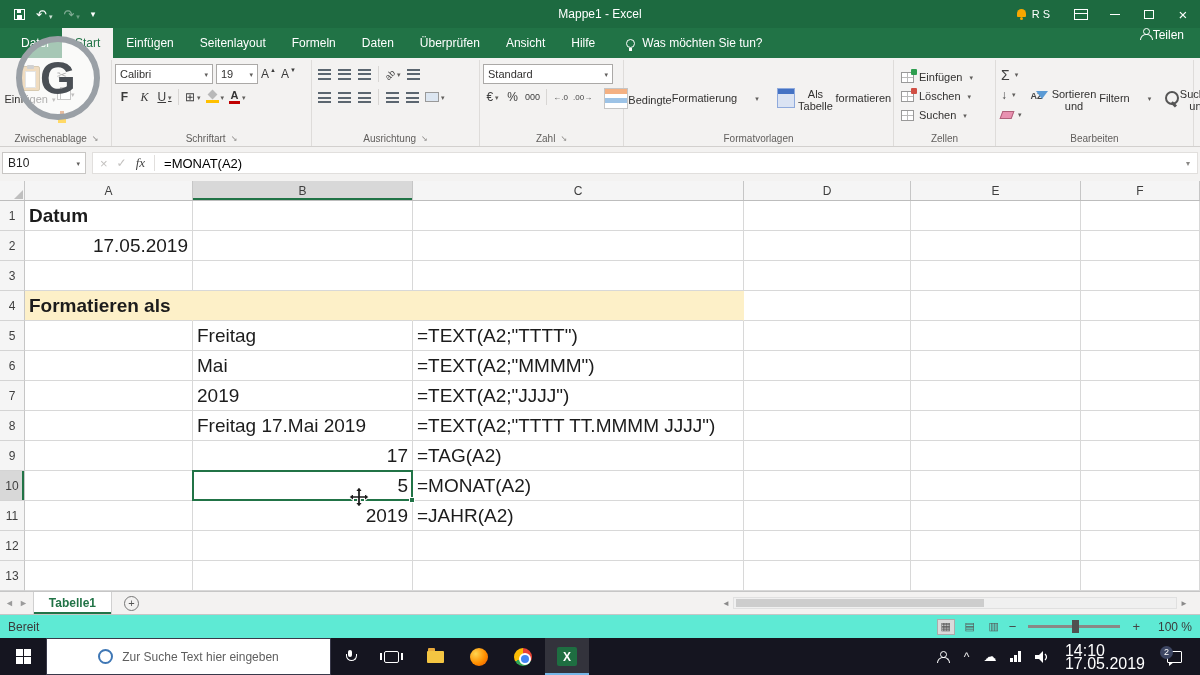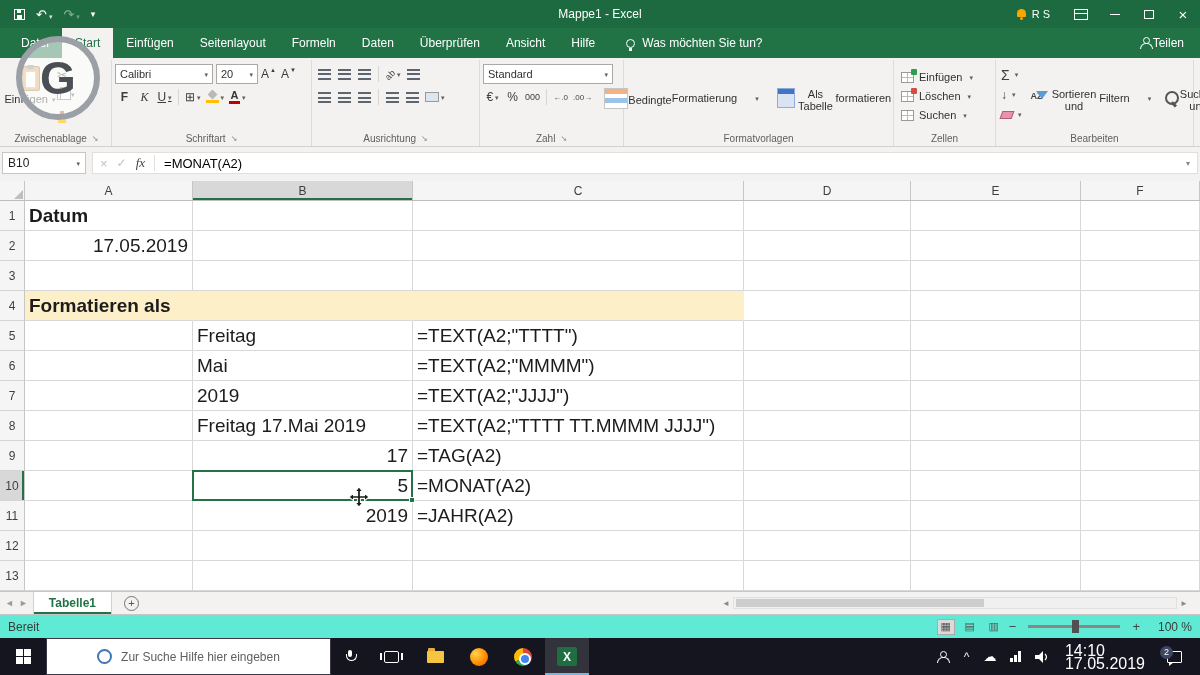--- a/index.html
+++ b/index.html
@@ -31,21 +31,21 @@
   .i-max{width:10px;height:9px;border:1px solid #fff}
   .i-close{font-size:15px;color:#fff;line-height:1}
 
   
   .tabrow{flex:0 0 30px;background:#217346;display:flex;align-items:stretch;color:#fff;padding-left:8px}
   .rtab{padding:0 13px;font-size:12px;display:flex;align-items:center;white-space:nowrap}
   .rtab.active{background:#f3f2f1;color:#217346}
   .tellme{display:flex;align-items:center;gap:7px;font-size:12px;margin-left:18px;color:#fff}
   .i-bulb{width:9px;height:9px;border:1.5px solid #fff;border-radius:50%;position:relative}
   .i-bulb::after{content:"";position:absolute;left:2px;bottom:-4px;width:3px;height:3px;background:#fff}
-  .share{margin-left:auto;display:flex;align-items:center;gap:1px;font-size:12px;padding-right:16px}
+  .share{margin-left:auto;display:flex;align-items:flex-start;gap:1px;font-size:12px;padding-right:16px}
   .i-person{width:12px;height:12px;position:relative}
   .i-person::before{content:"";position:absolute;left:3px;top:0;width:5px;height:5px;border:1.5px solid #fff;border-radius:50%}
   .i-person::after{content:"";position:absolute;left:0;bottom:0;width:11px;height:5px;border:1.5px solid #fff;border-bottom:none;border-radius:6px 6px 0 0}
 
   
   .ribbon{flex:0 0 89px;background:#f3f2f1;border-bottom:1px solid #d2d0ce;display:flex;padding:2px 0 0 2px;position:relative}
   .rgroup{display:flex;flex-direction:column;border-right:1px solid #dedcda;padding:2px 3px 0;position:relative;flex:0 0 auto}
   .g-body{flex:1;display:flex}
   .g-body.col{flex-direction:column;justify-content:flex-start}
   .g-label{height:16px;font-size:10px;color:#605e5c;display:flex;align-items:center;justify-content:center;gap:5px;white-space:nowrap}
@@ -291,21 +291,21 @@
     </div>
 
     <div class="rgroup" style="width:200px">
       <div class="g-body col">
         <div class="frow">
           <div class="combo" style="width:98px">
               <span>Calibri</span>
               <span class="dd">▾</span>
             </div>
           <div class="combo" style="width:42px;margin-left:2px">
-              <span>20</span>
+              <span>19</span>
               <span class="dd">▾</span>
             </div>
           <div class="tbtn">A<span class="sup">▲</span></div>
           <div class="tbtn">A<span class="sup">▼</span></div>
         </div>
         <div class="frow">
           <div class="tbtn b">F</div>
           <div class="tbtn i">K</div>
           <div class="tbtn u">
               <span>U</span>
@@ -681,21 +681,21 @@
     <div class="tb-item tb-start">
       <div class="win-logo">
           <div></div>
           <div></div>
           <div></div>
           <div></div>
         </div>
     </div>
     <div class="tb-item tb-search">
       <span class="i-cortana"></span>
-      <span>Zur Suche Hilfe hier eingeben</span>
+      <span>Zur Suche Text hier eingeben</span>
     </div>
     <div class="tb-item tb-mic">
         <span class="i-mic"></span>
       </div>
     <div class="tb-item tb-app">
         <span class="i-taskview"></span>
       </div>
     <div class="tb-item tb-app">
         <span class="i-folder"></span>
       </div>

